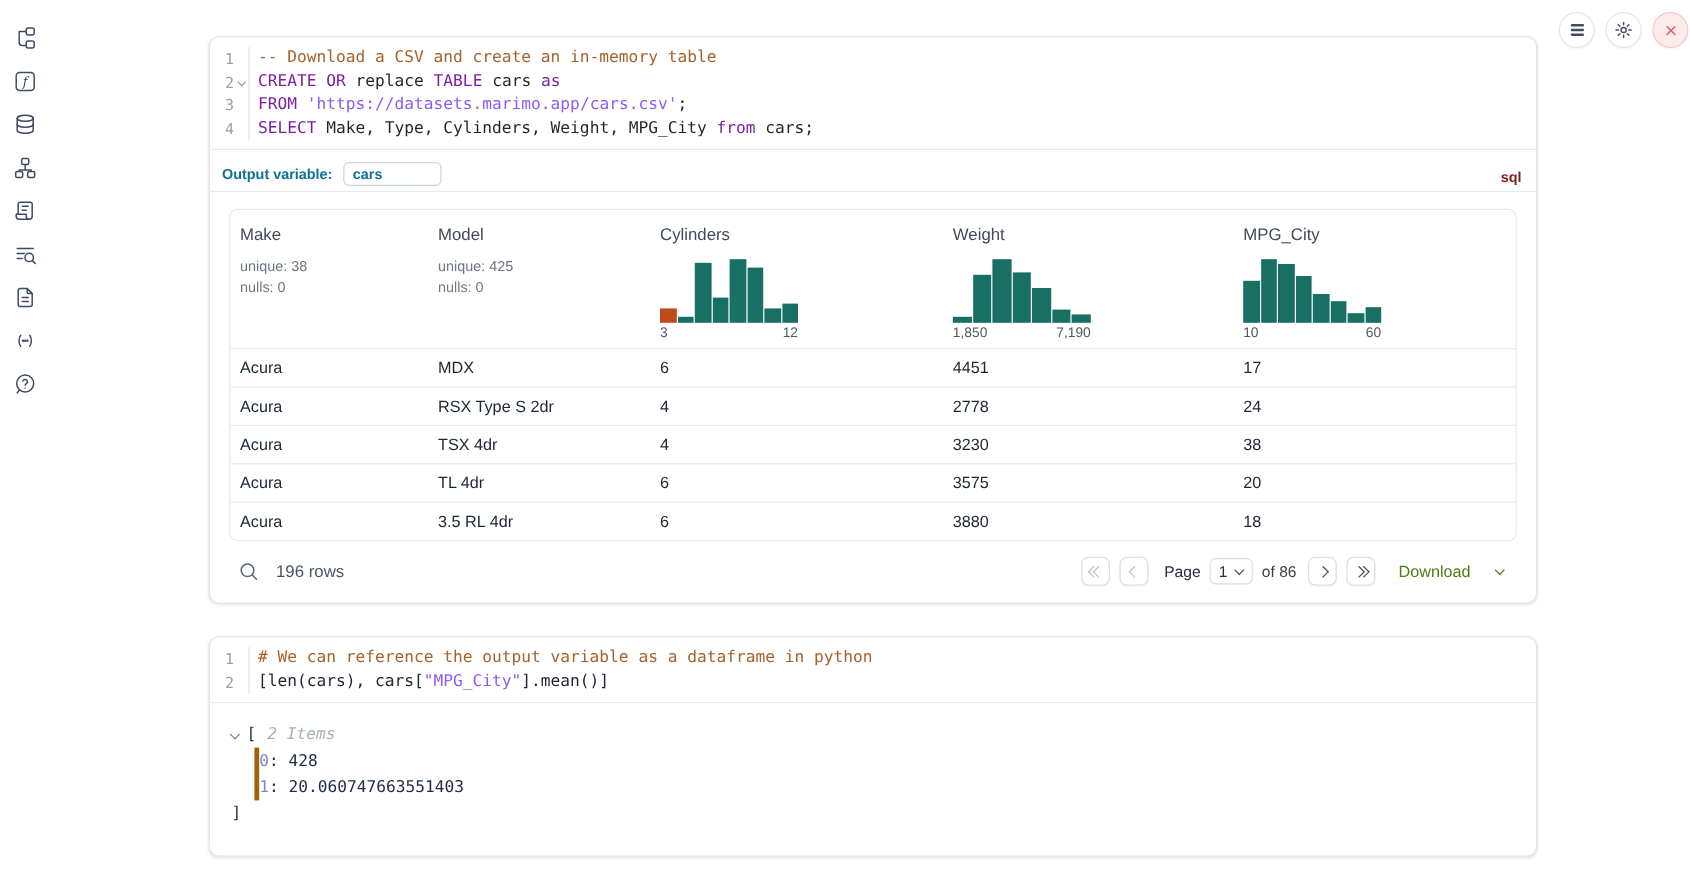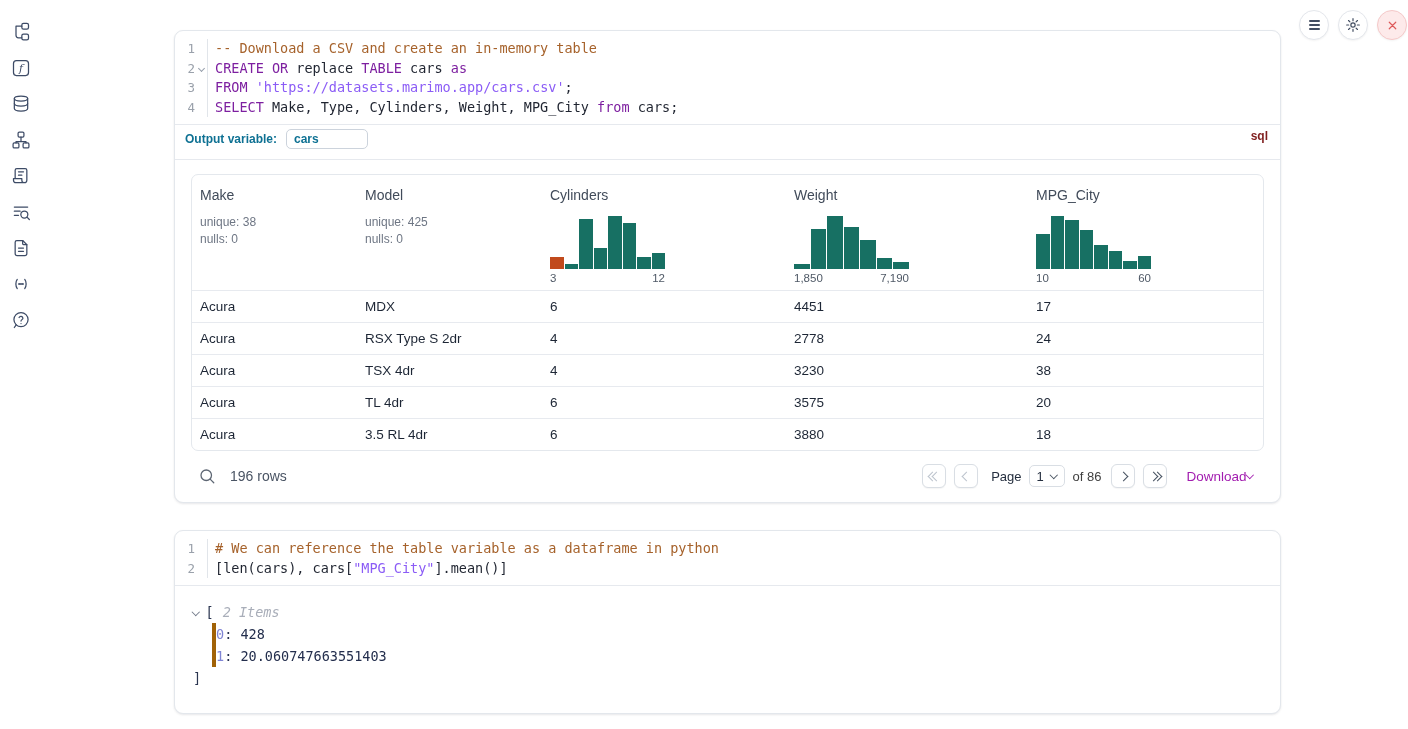--- a/index.html
+++ b/index.html
@@ -22,21 +22,21 @@
   #cell1{top:30px;} #cell2{top:530px;}
   .code-area{display:flex;padding:8px 0 7px 0;}
   .gutter-col{flex:0 0 32px;border-right:1px solid #e1e5ea;}
   .gutter-row{display:flex;height:19.5px;align-items:center;justify-content:flex-end;}
   .gutter-num{width:19px;text-align:right;color:#9aa1ab;font:12.5px "DejaVu Sans Mono",monospace;}
   .gutter-fold{width:12px;display:flex;justify-content:center;align-items:center;}
   .code-col{padding-left:7px;}
   .cm-line{height:19.5px;white-space:pre;font:13.5px/19.5px "DejaVu Sans Mono",monospace;}
   .tk-kw{color:#7d1fa0;} .tk-comment{color:#a6622b;} .tk-string{color:#8b5cf6;} .tk-plain{color:#1f2430;}
   
-  .meta-row{display:flex;align-items:flex-start;justify-content:space-between;border-top:1px solid #e6e9ee;
+  .meta-row{display:flex;align-items:flex-end;justify-content:space-between;border-top:1px solid #e6e9ee;
     padding:4px 12px 4px 10px;height:26px;}
   .meta-left{display:flex;align-items:center;}
   .ov-label{color:#0e7193;font-weight:bold;font-size:12px;}
   .ov-input{margin-left:9px;width:66px;height:18px;border:1px solid #ccd3dc;border-radius:5px;
     font:bold 12px "Liberation Sans",sans-serif;color:#0e7193;padding:0 7px;outline:none;}
   .lang-badge{color:#7f1d1d;font-weight:bold;font-size:12px;}
   
   .output-area{border-top:1px solid #e6e9ee;padding:14px 16px 10px 16px;}
   .data-table{border:1px solid #e4e8ed;border-radius:7px;overflow:hidden;}
   .t-header{display:flex;}
@@ -60,21 +60,21 @@
   .chv.sm{width:4.5px;height:4.5px;border-width:1.4px;}
   .chv.down{transform:rotate(45deg);}
   .chv.left{transform:rotate(135deg);}
   .chv.right{transform:rotate(-45deg);}
   .dbl{display:flex;} .dbl .chv+ .chv{margin-left:-3px;}
   .page-label{font-size:13px;color:#252f3f;margin-left:13px;}
   .page-select{height:22px;min-width:36px;border:1px solid #d9dee4;border-radius:5px;margin-left:7px;
     display:flex;align-items:center;gap:7px;padding:0 7px;font-size:13px;color:#252f3f;cursor:pointer;box-sizing:border-box;}
   .page-select .chv{color:#45505f;margin-top:-2px;}
   .total-label{font-size:13px;color:#404040;margin-left:8px;margin-right:2px;}
-  .download{margin-left:19px;margin-right:8px;color:#a21caf;font-size:13.5px;display:flex;align-items:center;gap:0;cursor:pointer;}
+  .download{margin-left:19px;margin-right:8px;color:#4d7c0f;font-size:13.5px;display:flex;align-items:center;gap:21px;cursor:pointer;}
   .download .chv{margin-top:-2px;}
   .fold-chv{color:#98a0ac;width:4px;height:4px;border-width:1.3px;}
   
   .tree{border-top:1px solid #e6e9ee;padding:15px 16px 24px 18px;
     font:13.5px/22px "DejaVu Sans Mono",monospace;color:#28324a;}
   .tree-head{display:flex;align-items:center;height:22px;}
   .tree-chev{color:#6e7787;margin-right:7px;}
   .tree-bracket{color:#2a3550;}
   .tree-items-label{color:#a9aeb9;font-style:italic;margin-left:9px;}
   .tree-body{margin-left:19px;border-left:4px solid #a16207;padding-left:0;}
@@ -360,21 +360,21 @@
         <div class="gutter-row">
           <span class="gutter-num">1</span>
           <span class="gutter-fold"></span>
         </div>
         <div class="gutter-row">
           <span class="gutter-num">2</span>
           <span class="gutter-fold"></span>
         </div>
       </div>
     <div class="code-col">
-        <div class="cm-line"><span class="tk-comment"># We can reference the table variable as a dataframe in python</span></div>
+        <div class="cm-line"><span class="tk-comment"># We can reference the output variable as a dataframe in python</span></div>
         <div class="cm-line"><span class="tk-plain">[len(cars), cars[</span><span class="tk-string">"MPG_City"</span><span class="tk-plain">].mean()]</span></div>
       </div>
   </div>
   <div class="tree">
     <div class="tree-head">
       <span class="chv sm down tree-chev"></span>
       <span class="tree-bracket">[</span>
       <span class="tree-items-label">2 Items</span>
     </div>
     <div class="tree-body" id="tree-body">

